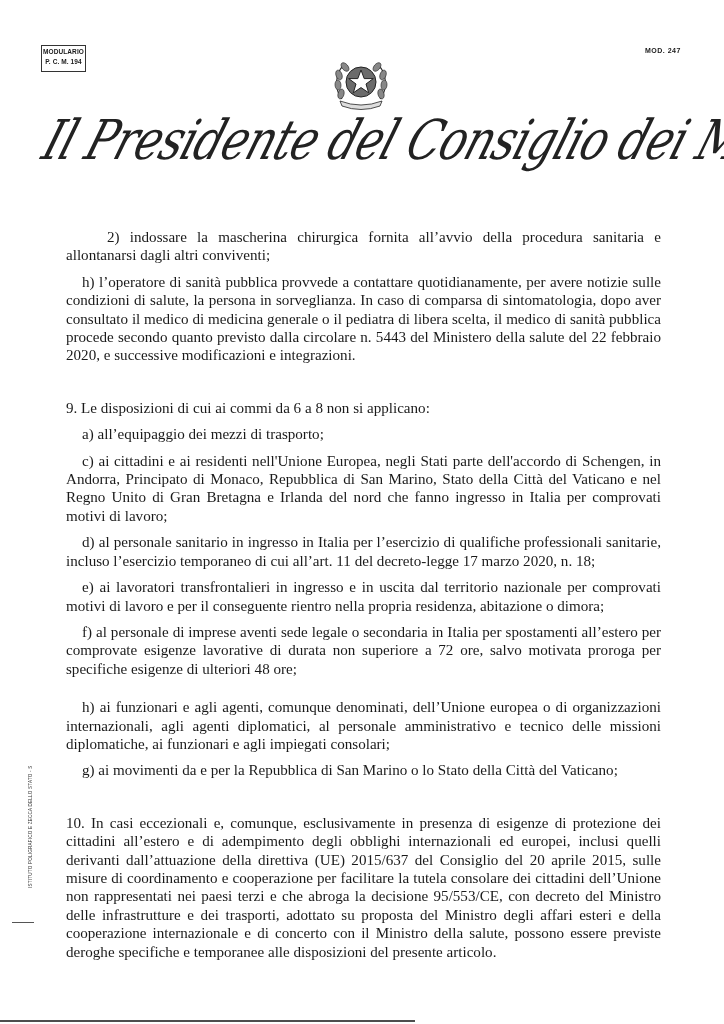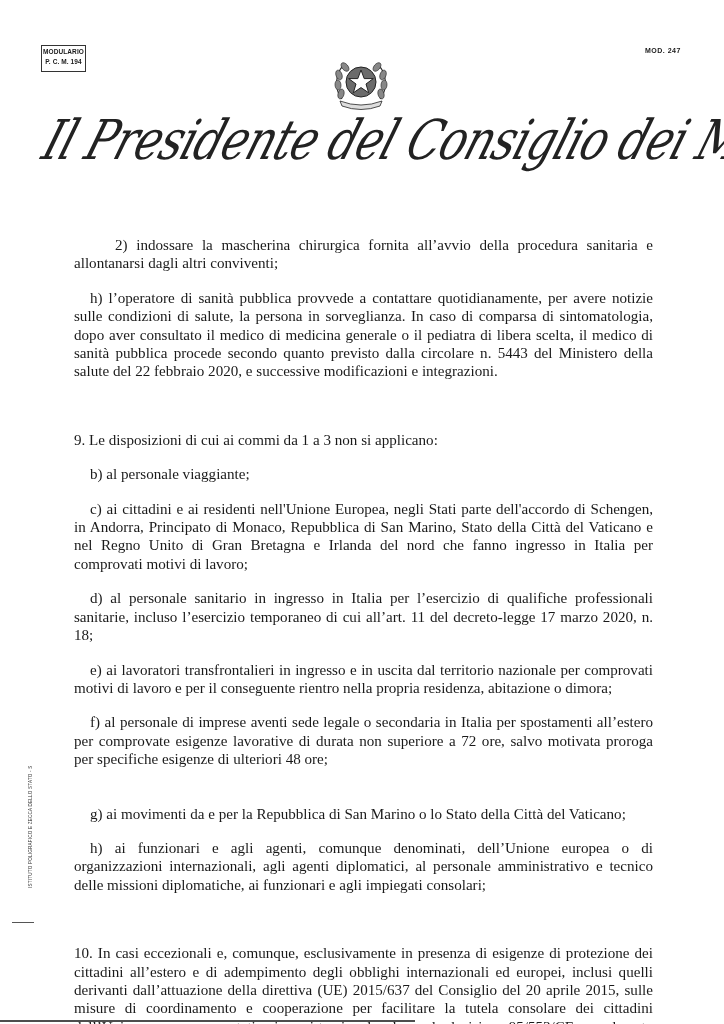--- a/index.html
+++ b/index.html
@@ -11,21 +11,21 @@
                padding-top: 1px; letter-spacing: 0.1px; }
   .mod-code { position: absolute; left: 645px; top: 47px; font-family: "Liberation Sans", sans-serif;
               font-size: 7px; font-weight: bold; letter-spacing: 0.5px; }
   .emblem { position: absolute; left: 330px; top: 53px; width: 62px; height: 58px; }
   .header-title { position: absolute; left: 40px; top: 118px; width: 650px; height: 80px;
                   font-family: "DejaVu Serif", serif; font-style: italic; font-size: 44px;
                   letter-spacing: -1px; color: #222; white-space: nowrap;
                   transform: skewX(-18deg) scaleY(1.25); transform-origin: left center; }
   .body-text { position: absolute; left: 58px; top: 220px; width: 611px;
                font-size: 15.1px; line-height: 18.4px; text-align: justify; }
-  .body-text p { margin: 16px; }
+  .body-text p { margin: 8px; }
   .ind1 { text-indent: 41px; }
   .ind2 { text-indent: 16px; }
   .ind0 { text-indent: 0; }
   .gap { height: 18px; }
   .gap-small { height: 4px; }
   .side-text { position: absolute; left: 28px; top: 888px; transform: rotate(-90deg);
                transform-origin: left top; font-family: "Liberation Sans", sans-serif;
                font-size: 4.6px; letter-spacing: 0.2px; color: #333; white-space: nowrap; }
   .margin-mark { position: absolute; left: 12px; top: 922px; width: 22px; height: 1px; background: #555; }
   .bottom-rule { position: absolute; left: 0; top: 1020px; width: 415px; height: 2px; background: #222; opacity: 0.8; }
@@ -58,28 +58,28 @@
   <polygon points="31,17 34.2,25.6 43.3,25.6 36,31 38.7,39.8 31,34.6 23.3,39.8 26,31 18.7,25.6 27.8,25.6" fill="#ffffff" stroke="#222" stroke-width="1"></polygon>
   <path d="M10 48 Q31 56 52 48 L50 53 Q31 60 12 53 Z" fill="#ddd" stroke="#222" stroke-width="0.8"></path>
 </svg>
 
 <div class="header-title">Il Presidente del Consiglio dei Ministri</div>
 
 <div class="body-text" id="body-text">
     <p class="ind1">2) indossare la mascherina chirurgica fornita all’avvio della procedura sanitaria e allontanarsi dagli altri conviventi;</p>
     <p class="ind2">h) l’operatore di sanità pubblica provvede a contattare quotidianamente, per avere notizie sulle condizioni di salute, la persona in sorveglianza. In caso di comparsa di sintomatologia, dopo aver consultato il medico di medicina generale o il pediatra di libera scelta, il medico di sanità pubblica procede secondo quanto previsto dalla circolare n. 5443 del Ministero della salute del 22 febbraio 2020, e successive modificazioni e integrazioni.</p>
     <div class="gap"></div>
-    <p class="ind0">9. Le disposizioni di cui ai commi da 1 a 3 non si applicano:</p>
-    <p class="ind2">b) al personale viaggiante;</p>
+    <p class="ind0">9. Le disposizioni di cui ai commi da 6 a 8 non si applicano:</p>
+    <p class="ind2">a) all’equipaggio dei mezzi di trasporto;</p>
     <p class="ind2">c) ai cittadini e ai residenti nell'Unione Europea, negli Stati parte dell'accordo di Schengen, in Andorra, Principato di Monaco, Repubblica di San Marino, Stato della Città del Vaticano e nel Regno Unito di Gran Bretagna e Irlanda del nord che fanno ingresso in Italia per comprovati motivi di lavoro;</p>
     <p class="ind2">d) al personale sanitario in ingresso in Italia per l’esercizio di qualifiche professionali sanitarie, incluso l’esercizio temporaneo di cui all’art. 11 del decreto-legge 17 marzo 2020, n. 18;</p>
     <p class="ind2">e) ai lavoratori transfrontalieri in ingresso e in uscita dal territorio nazionale per comprovati motivi di lavoro e per il conseguente rientro nella propria residenza, abitazione o dimora;</p>
     <p class="ind2">f) al personale di imprese aventi sede legale o secondaria in Italia per spostamenti all’estero per comprovate esigenze lavorative di durata non superiore a 72 ore, salvo motivata proroga per specifiche esigenze di ulteriori 48 ore;</p>
     <div class="gap-small"></div>
+    <p class="ind2">h) ai funzionari e agli agenti, comunque denominati, dell’Unione europea o di organizzazioni internazionali, agli agenti diplomatici, al personale amministrativo e tecnico delle missioni diplomatiche, ai funzionari e agli impiegati consolari;</p>
     <p class="ind2">g) ai movimenti da e per la Repubblica di San Marino o lo Stato della Città del Vaticano;</p>
-    <p class="ind2">h) ai funzionari e agli agenti, comunque denominati, dell’Unione europea o di organizzazioni internazionali, agli agenti diplomatici, al personale amministrativo e tecnico delle missioni diplomatiche, ai funzionari e agli impiegati consolari;</p>
     <div class="gap"></div>
     <p class="ind0">10. In casi eccezionali e, comunque, esclusivamente in presenza di esigenze di protezione dei cittadini all’estero e di adempimento degli obblighi internazionali ed europei, inclusi quelli derivanti dall’attuazione della direttiva (UE) 2015/637 del Consiglio del 20 aprile 2015, sulle misure di coordinamento e cooperazione per facilitare la tutela consolare dei cittadini dell’Unione non rappresentati nei paesi terzi e che abroga la decisione 95/553/CE, con decreto del Ministro delle infrastrutture e dei trasporti, adottato su proposta del Ministro degli affari esteri e della cooperazione internazionale e di concerto con il Ministro della salute, possono essere previste deroghe specifiche e temporanee alle disposizioni del presente articolo.</p>
   </div>
 
 <div class="side-text">ISTITUTO POLIGRAFICO E ZECCA DELLO STATO - S</div>
 <div class="margin-mark"></div>
 <div class="bottom-rule"></div>
 
 </body></html>

